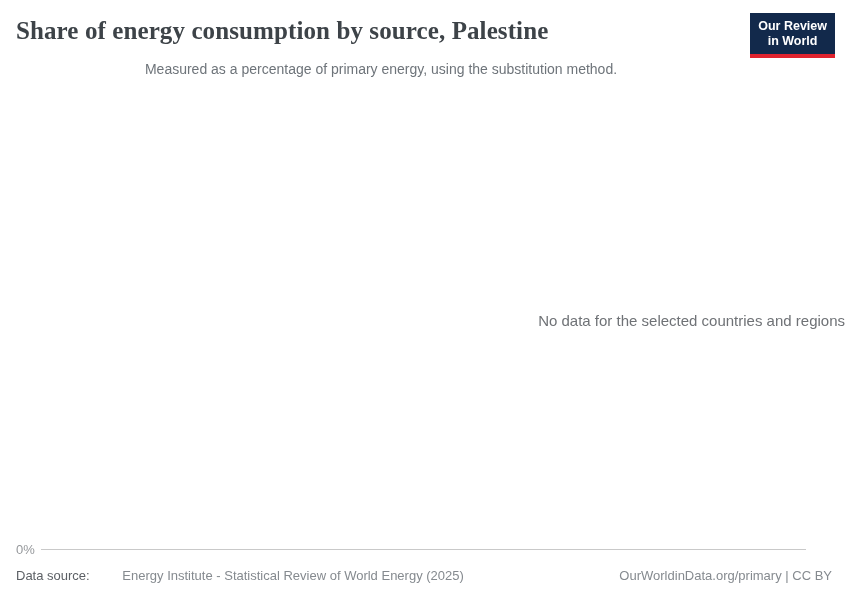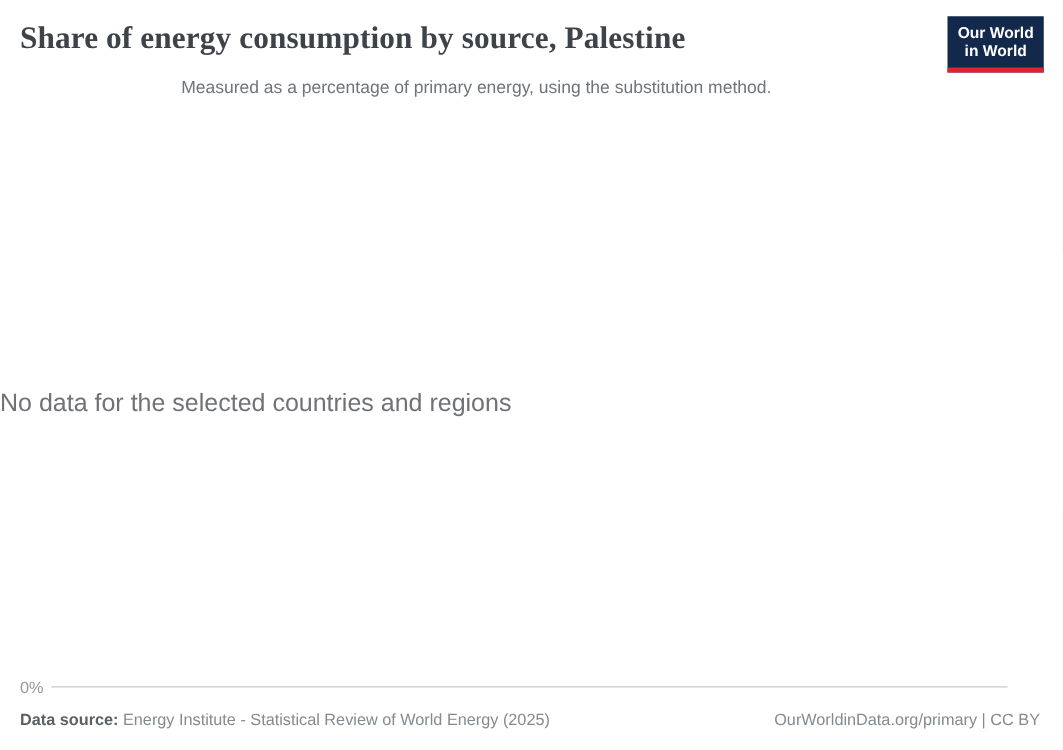--- a/index.html
+++ b/index.html
@@ -57,22 +57,22 @@
     display: block;
   }
   .owid-logo span { display: block; }
 
   
   .no-data-message {
     position: absolute;
     left: 0;
     top: 312px;
     width: 845px;
-    text-align: left;
-    font-size: 20px;
+    text-align: right;
+    font-size: 15px;
     color: var(--no-data-text, #6f7276);
   }
 
   .y-tick-label {
     position: absolute;
     left: 16px;
     top: 542px;
     font-size: 13px;
     color: var(--tick-text, #96999c);
   }
@@ -92,37 +92,37 @@
     right: 18px;
     top: 568px;
     display: flex;
     justify-content: space-between;
     align-items: flex-start;
     font-size: 13px;
     line-height: 1.2;
     color: var(--muted-text, #858a8f);
   }
   .data-source-label {
-    font-weight: 700;
+    font-weight: 400;
     color: #5c6065;
   }
-  .data-source-value { cursor: pointer; }
+  .data-source-value { cursor: pointer; margin-left: 29px; }
   .footer-rights { cursor: pointer; white-space: nowrap; }
 </style>
 </head>
 <body>
 
 <div class="grapher">
 
   <h1 class="chart-title">Share of energy consumption by source, Palestine</h1>
 
   <p class="chart-subtitle">Measured as a percentage of primary energy, using the substitution method.</p>
 
   <a class="owid-logo">
-    <span>Our World</span>
+    <span>Our Review</span>
     <span>in World</span>
   </a>
 
   <div class="no-data-message">No data for the selected countries and regions</div>
 
   <span class="y-tick-label">0%</span>
 
   <div class="y-gridline"></div>
 
   <div class="chart-footer">

